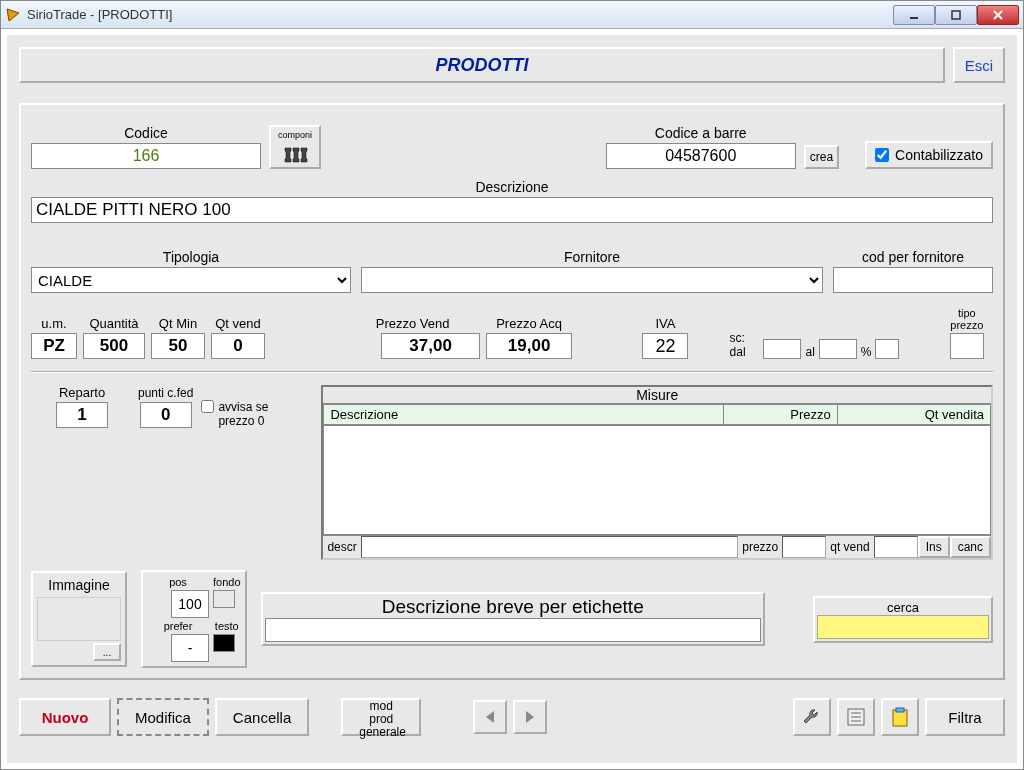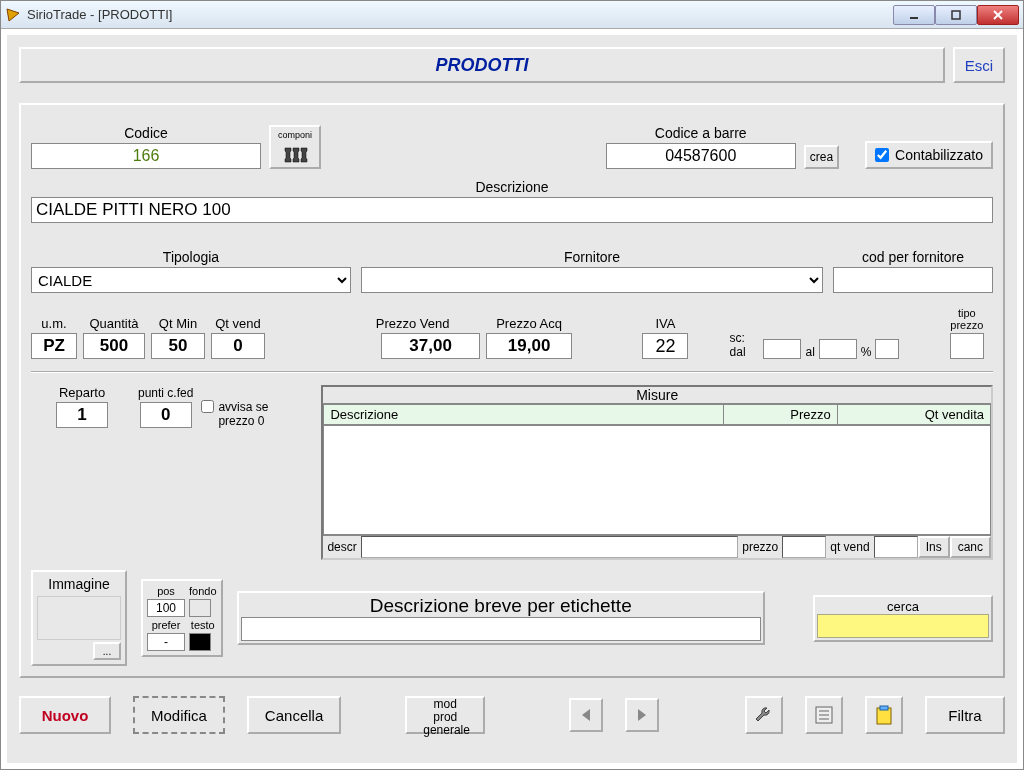--- a/index.html
+++ b/index.html
@@ -44,29 +44,29 @@
 .misure-bottom { display: flex; gap: 0; align-items: center; background: #e8e8e8; border-top: 1px solid #888; }
 .misure-bottom .lbl2 { font-size: 12px; padding: 2px 4px; }
 .misure-bottom input { height: 22px; border: 1px inset #aaa; background: #fff; font-size: 12px; }
 .misure-bottom button { height: 22px; border: 2px outset #fff; background: #e8e8e8; font-size: 12px; padding: 0 6px; cursor: pointer; }
 .immagine-box { border: 2px outset #fff; display: flex; flex-direction: column; padding: 4px; width: 96px; }
 .immagine-title { font-size: 14px; text-align: center; }
 .immagine-preview { height: 44px; border: 1px solid #ccc; background: #e8e8e8; margin-top: 4px; }
 .immagine-btn { height: 18px; font-size: 10px; border: 2px outset #fff; background: #e8e8e8; width: 28px; align-self: flex-end; margin-top: 2px; cursor: pointer; }
 .pos-box { display: grid; grid-template-columns: auto auto; gap: 2px 4px; font-size: 11px; border: 2px outset #fff; padding: 4px; }
 .pos-box .c { text-align: center; }
-.pos-box input { width: 38px; height: 18px; text-align: center; border: 1px solid #888; font-size: 12px; }
+.pos-box input { width: 38px; height: 28px; text-align: center; border: 1px solid #888; font-size: 14px; margin-left: 24px; }
 .pos-box .swatch { width: 22px; height: 18px; border: 1px solid #888; }
 .descr-etichette { flex: 1; display: flex; flex-direction: column; gap: 0; border: 2px outset #fff; padding: 2px; }
 .descr-etichette .lbl { text-align: center; font-size: 19px; }
 .descr-etichette input { width: 100%; height: 24px; border: 1px solid #888; }
 .cerca-box { width: 180px; border: 2px outset #fff; padding: 2px; }
 .cerca-box .lbl { text-align: center; font-size: 13px; }
 .cerca-box input { width: 100%; height: 24px; background: #fff880; border: 1px solid #aa8; }
-.footer-row { display: flex; align-items: center; gap: 22px; margin-top: 18px; }
+.footer-row { display: flex; align-items: center; gap: 6px; margin-top: 18px; }
 .ft-btn { height: 38px; background: #e8e8e8; border: 2px outset #fff; font-size: 15px; padding: 0 16px; cursor: pointer; }
 .ft-btn.nuovo { color: #c00020; font-weight: bold; width: 92px; }
 .ft-btn.modprod { font-size: 12px; line-height: 1.1; width: 80px; }
 .ft-btn.active { border: 2px dashed #888; }
 .nav-btn { width: 34px; height: 34px; border: 2px outset #fff; background: #e8e8e8; display: flex; align-items: center; justify-content: center; cursor: pointer; }
 .icon-btn { width: 38px; height: 38px; border: 2px outset #fff; background: #e8e8e8; display: flex; align-items: center; justify-content: center; cursor: pointer; }
 .sc-grp { display: flex; gap: 4px; align-items: flex-end; font-size: 12px; }
 .sc-grp input { width: 38px; height: 20px; border: 1px solid #888; }
 </style>
 </head>

